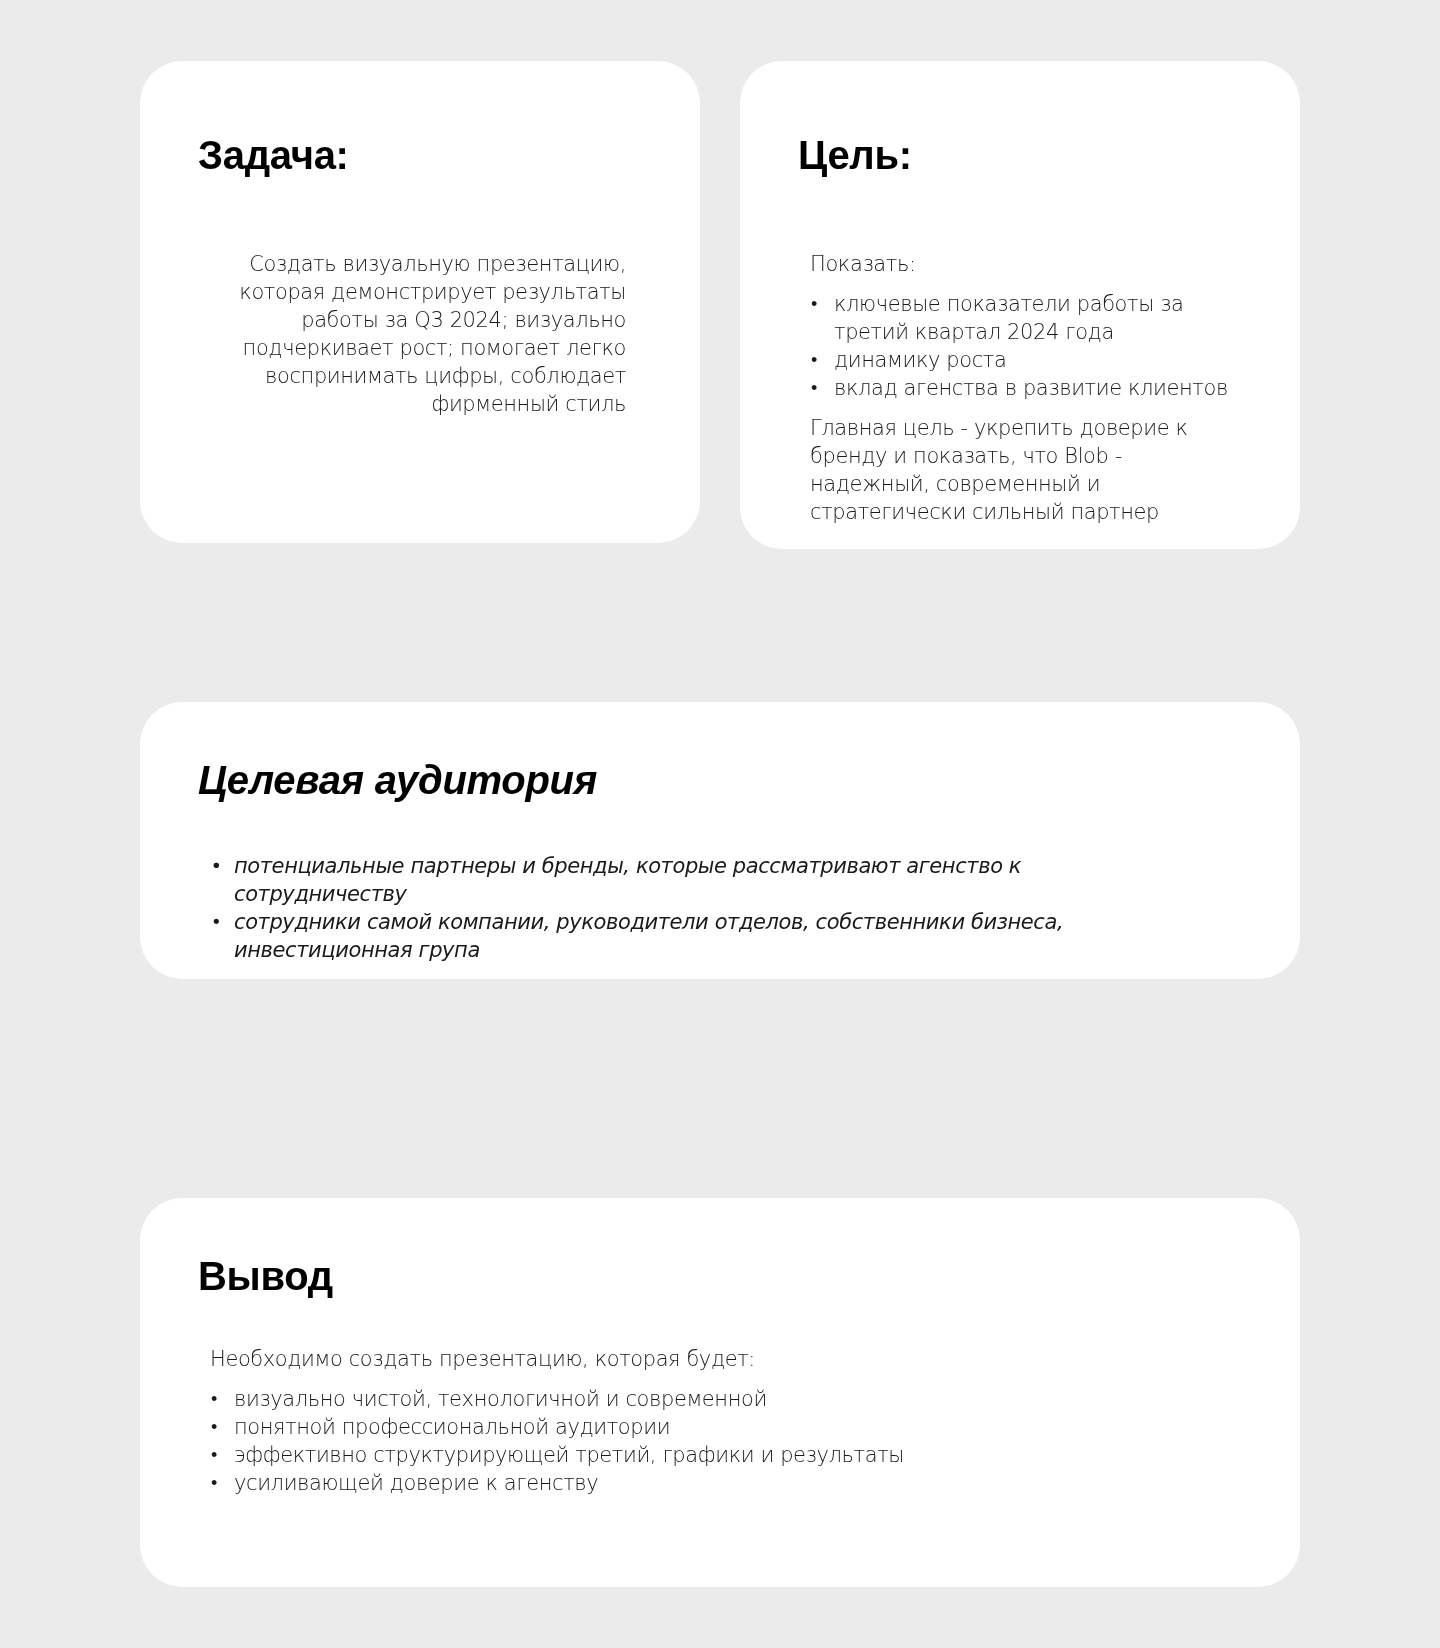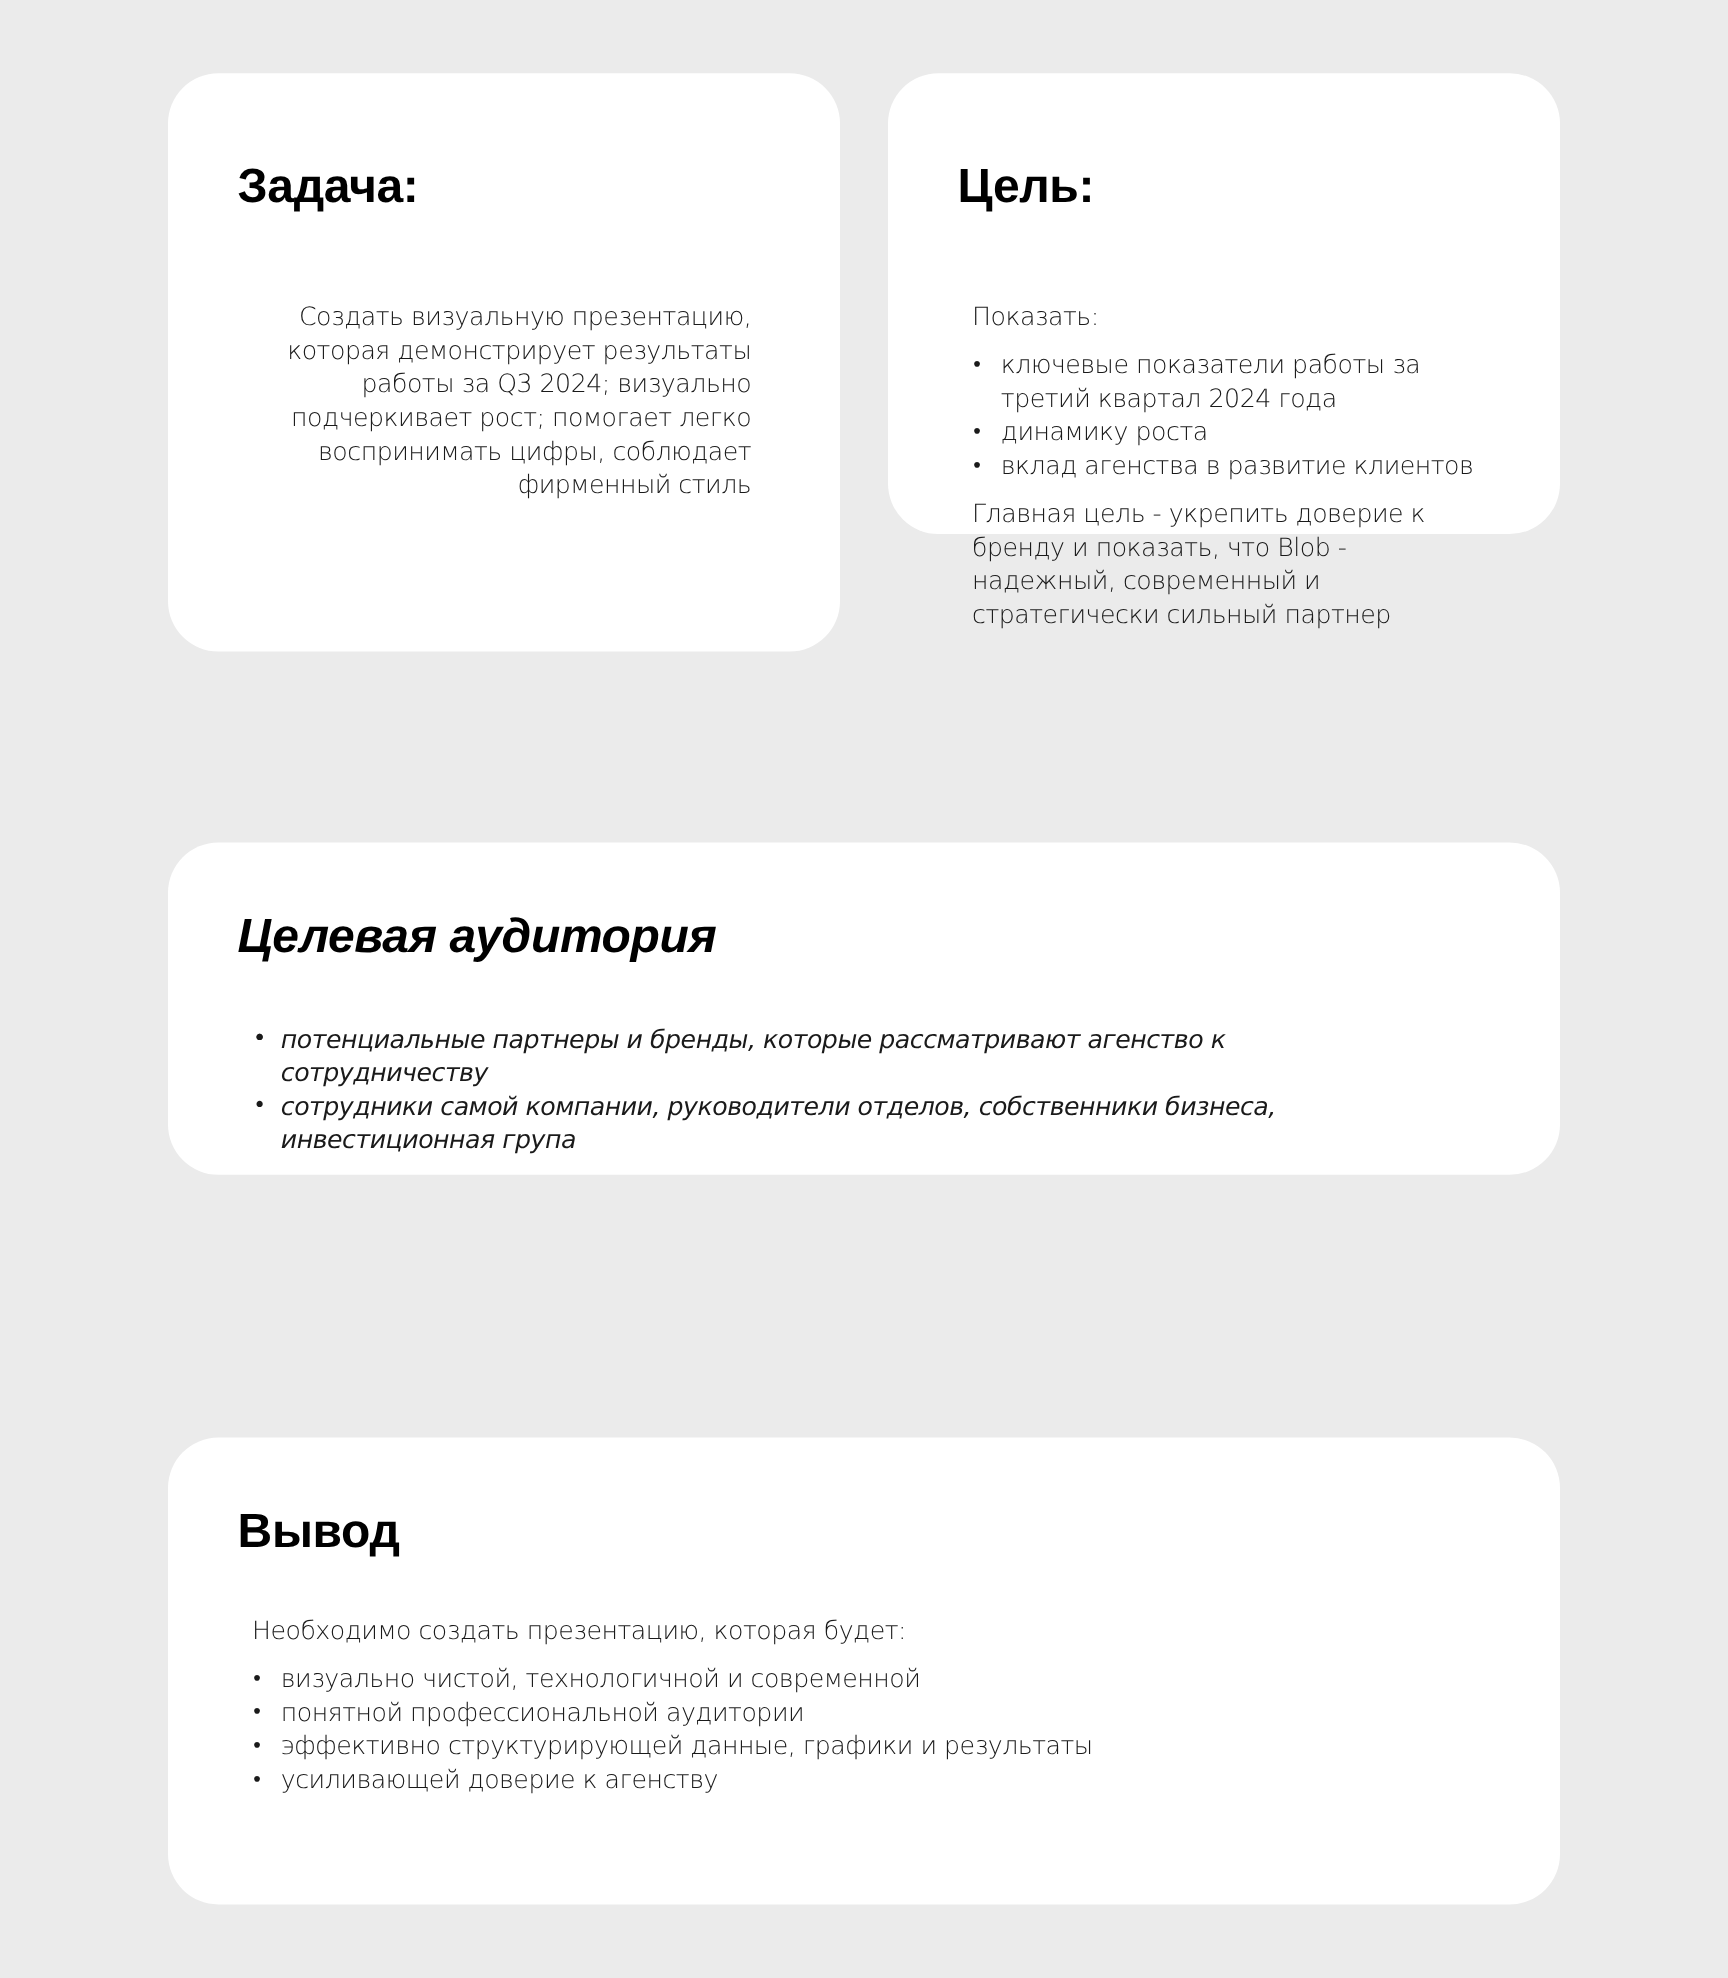--- a/index.html
+++ b/index.html
@@ -48,21 +48,21 @@
     padding-left: 36px;
   }
   .body-text li .bullet {
     position: absolute;
     left: 13px;
     top: 0;
     font-size: 18px;
   }
 
   #card-task   { left: 140px; top: 61px;  width: 560px; height: 482px; text-align: right; }
-  #card-goal   { left: 740px; top: 61px;  width: 560px; height: 384px; }
+  #card-goal   { left: 740px; top: 61px;  width: 560px; height: 488px; }
   #card-aud    { left: 140px; top: 702px; width: 1160px; height: 277px; font-style: italic; }
   #card-conc   { left: 140px; top: 1198px; width: 1160px; height: 389px; }
 
   #card-task .card-title { left: 58px; top: 72px; }
   #card-task .body-text  { left: 58px; top: 177px; width: 440px; }
 
   #card-goal .card-title { left: 58px; top: 72px; }
   #card-goal .body-text  { left: 58px; top: 177px; width: 440px; }
 
   #card-aud .card-title  { left: 58px; top: 56px; }
@@ -130,21 +130,21 @@
       <li>
         <span class="bullet">•</span>
         <span>визуально чистой, технологичной и современной</span>
       </li>
       <li>
         <span class="bullet">•</span>
         <span>понятной профессиональной аудитории</span>
       </li>
       <li>
         <span class="bullet">•</span>
-        <span>эффективно структурирующей данные, графики и результаты</span>
+        <span>эффективно структурирующей третий, графики и результаты</span>
       </li>
       <li>
         <span class="bullet">•</span>
         <span>усиливающей доверие к агенству</span>
       </li>
     </ul>
   </div>
 </section>
 
 </body></html>

